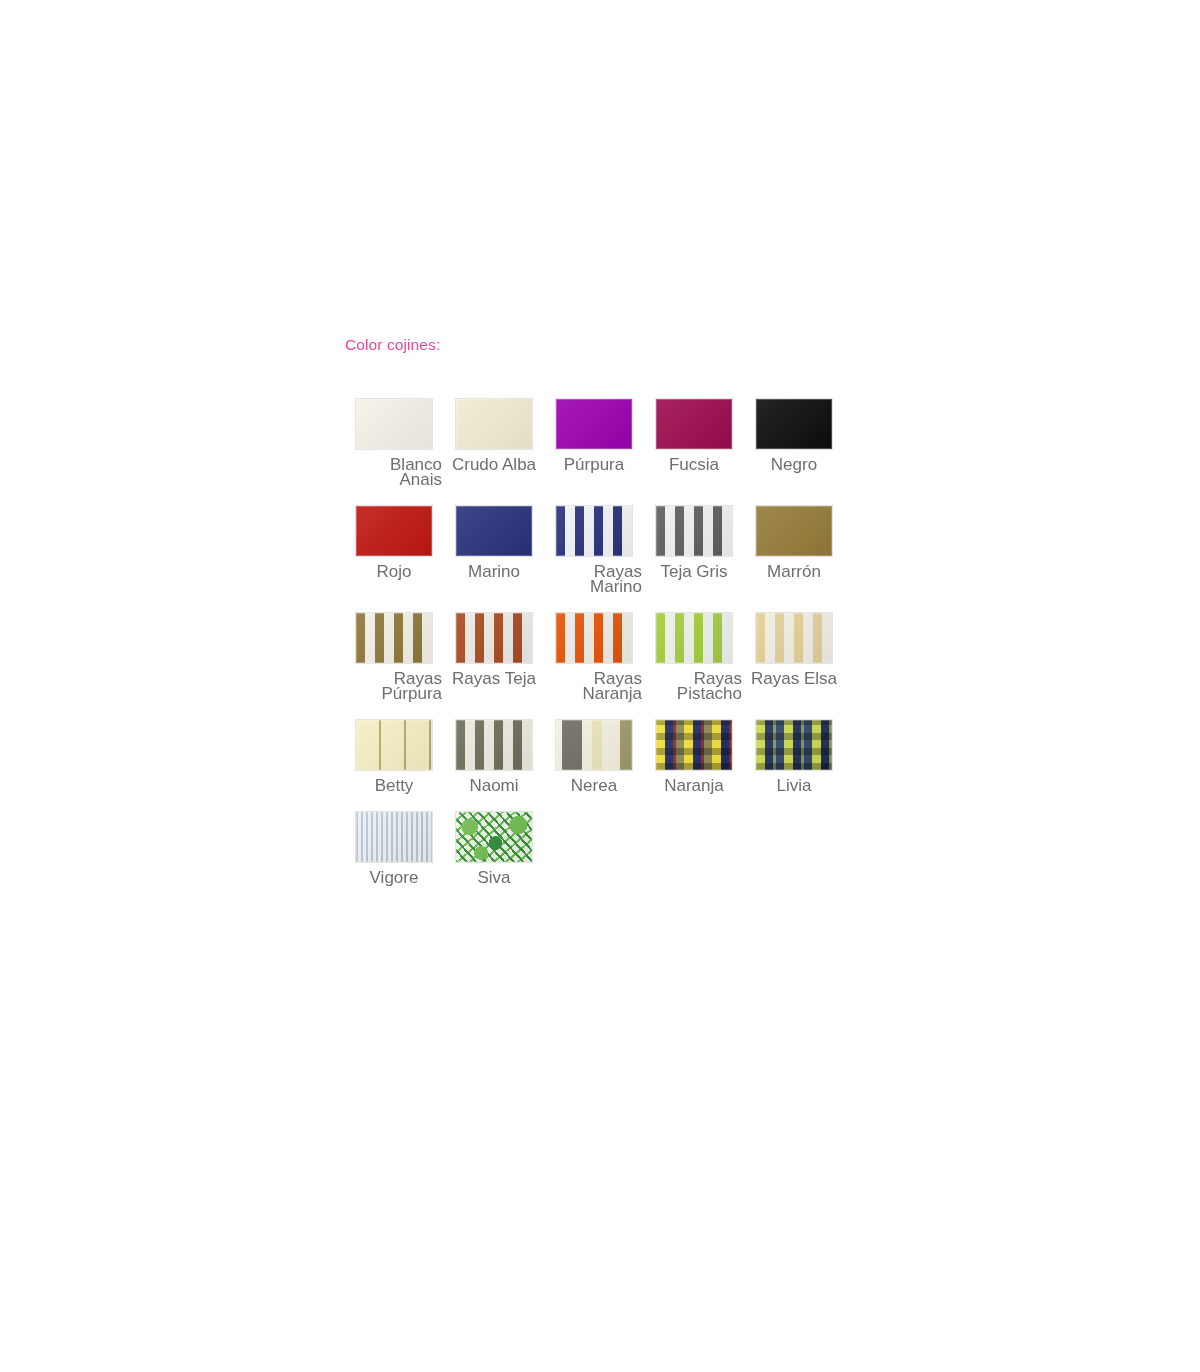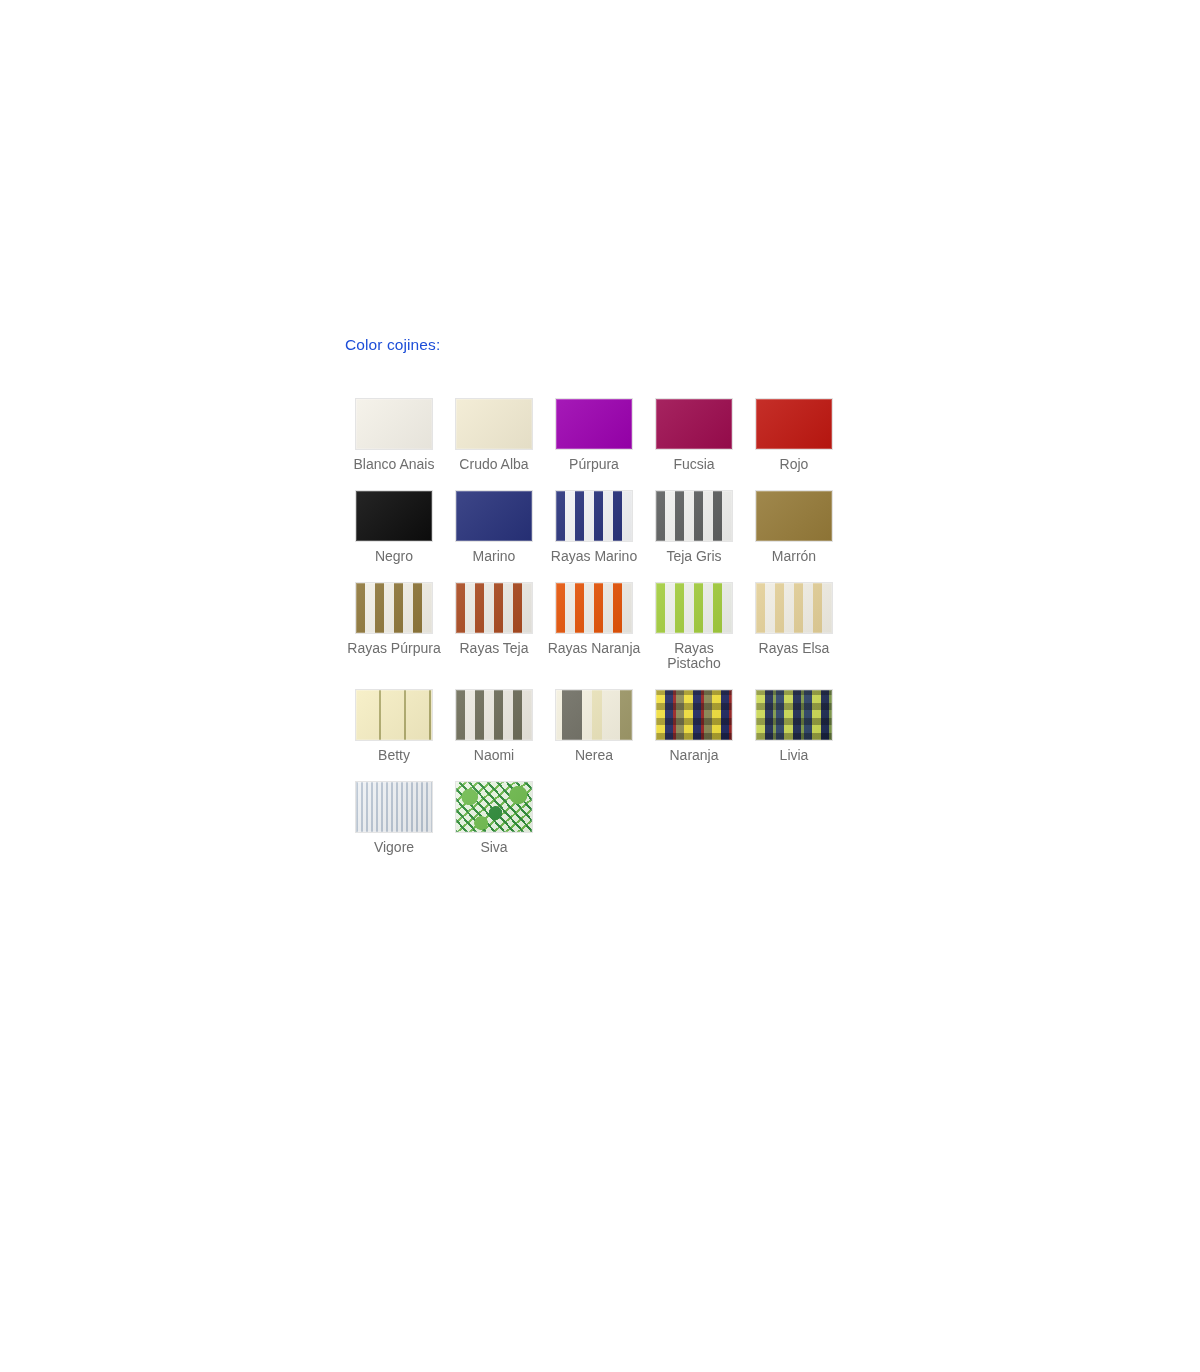--- a/index.html
+++ b/index.html
@@ -17,21 +17,21 @@
 
   #color-picker-panel {
     position: absolute;
     left: 344px;
     top: 336px;
     width: 520px;
   }
 
   #section-title {
     font-size: 15.5px;
-    color: #1d4ed8;
+    color: #ec4899;
     letter-spacing: .1px;
     margin: 0 0 44px 1px;
     font-weight: 400;
   }
 
   .swatch-grid {
     display: grid;
     grid-template-columns: repeat(5, 100px);
     grid-auto-rows: auto;
     column-gap: 0px;
@@ -58,24 +58,24 @@
   .swatch-chip::after {
     content: "";
     position: absolute;
     inset: 0;
     background: linear-gradient(135deg, rgba(255,255,255,.10), rgba(0,0,0,.06));
     pointer-events: none;
   }
 
   .swatch-label {
     margin-top: 7px;
-    font-size: 14px;
+    font-size: 17px;
     line-height: 15px;
     color: #6e6e6e;
-    text-align: center;
+    text-align: right;
     max-width: 96px;
     font-weight: 400;
   }
 </style>
 </head>
 <body>
 
 <div id="color-picker-panel">
   <h3 id="section-title">Color cojines:</h3>
   <div class="swatch-grid" id="swatch-grid">
@@ -89,26 +89,26 @@
       </div>
       <div class="swatch-cell">
         <div class="swatch-chip" style="background: rgb(155, 0, 175);"></div>
         <div class="swatch-label">Púrpura</div>
       </div>
       <div class="swatch-cell">
         <div class="swatch-chip" style="background: rgb(156, 11, 78);"></div>
         <div class="swatch-label">Fucsia</div>
       </div>
       <div class="swatch-cell">
+        <div class="swatch-chip" style="background: rgb(12, 12, 12);"></div>
+        <div class="swatch-label">Negro</div>
+      </div>
+      <div class="swatch-cell">
         <div class="swatch-chip" style="background: rgb(191, 23, 16);"></div>
         <div class="swatch-label">Rojo</div>
-      </div>
-      <div class="swatch-cell">
-        <div class="swatch-chip" style="background: rgb(12, 12, 12);"></div>
-        <div class="swatch-label">Negro</div>
       </div>
       <div class="swatch-cell">
         <div class="swatch-chip" style="background: rgb(39, 49, 122);"></div>
         <div class="swatch-label">Marino</div>
       </div>
       <div class="swatch-cell">
         <div class="swatch-chip" style="background: repeating-linear-gradient(90deg, rgb(39, 49, 122) 0px, rgb(39, 49, 122) 9px, rgb(242, 243, 245) 9px, rgb(242, 243, 245) 19px);"></div>
         <div class="swatch-label">Rayas Marino</div>
       </div>
       <div class="swatch-cell">

